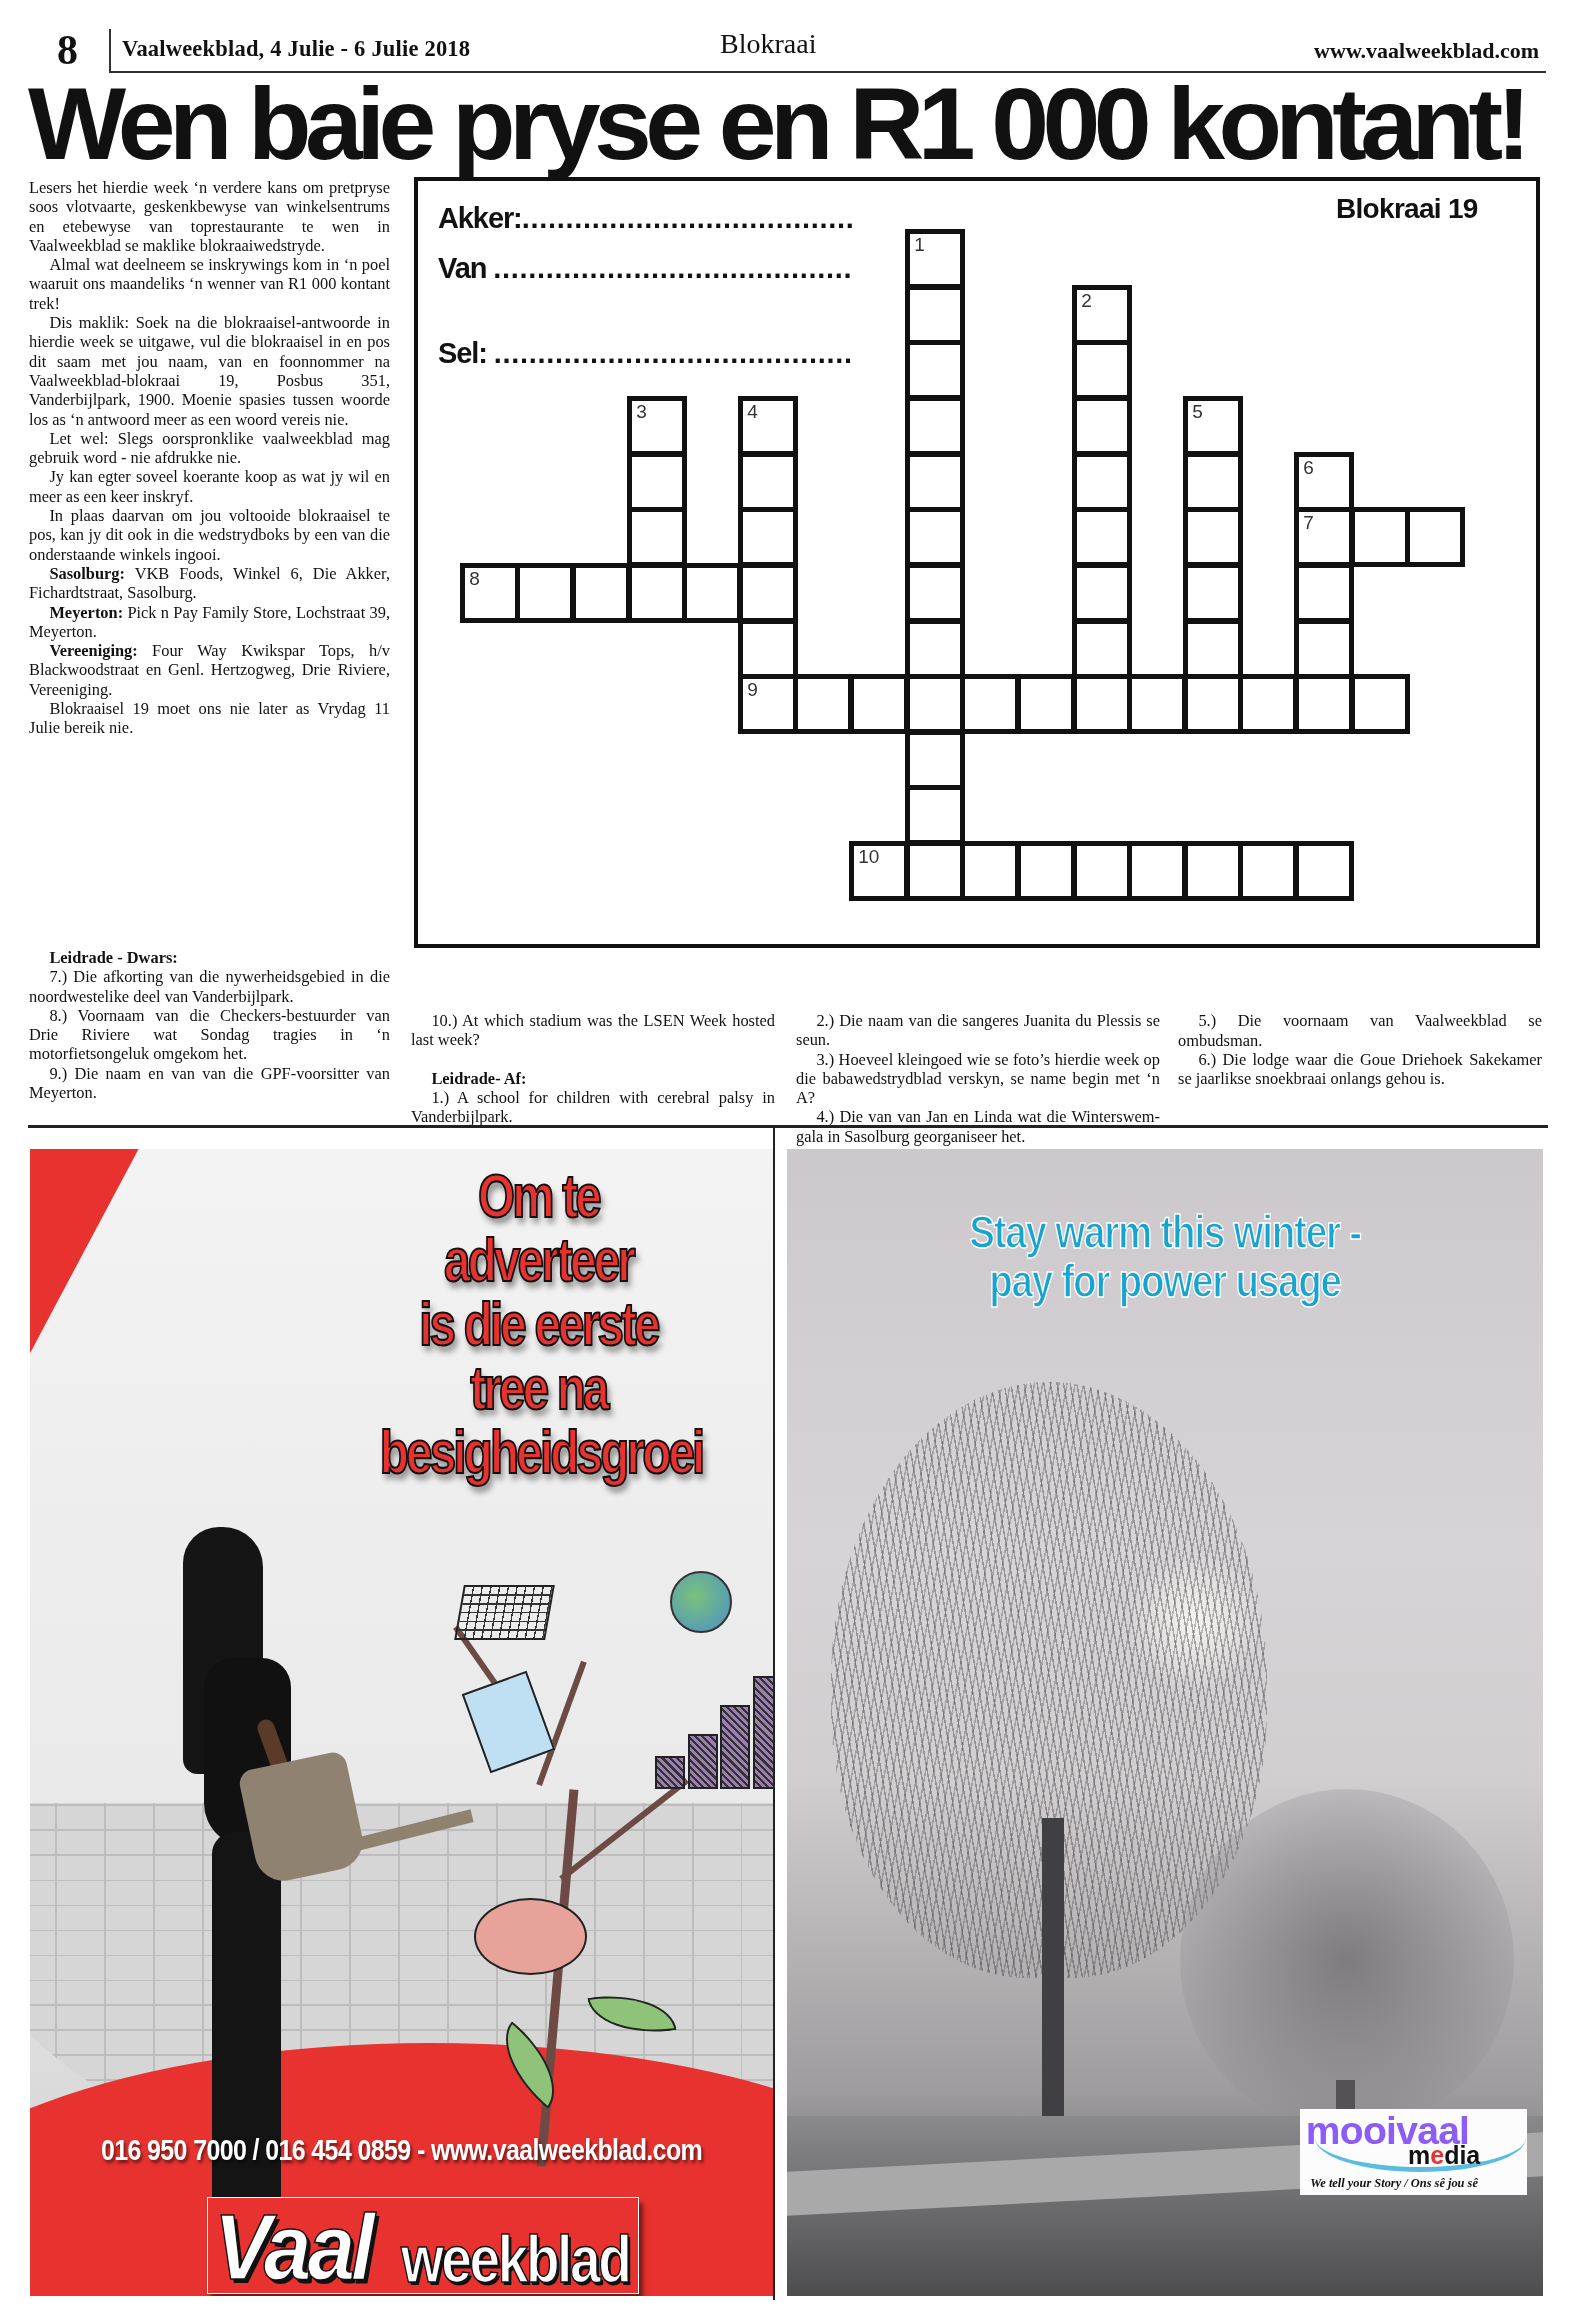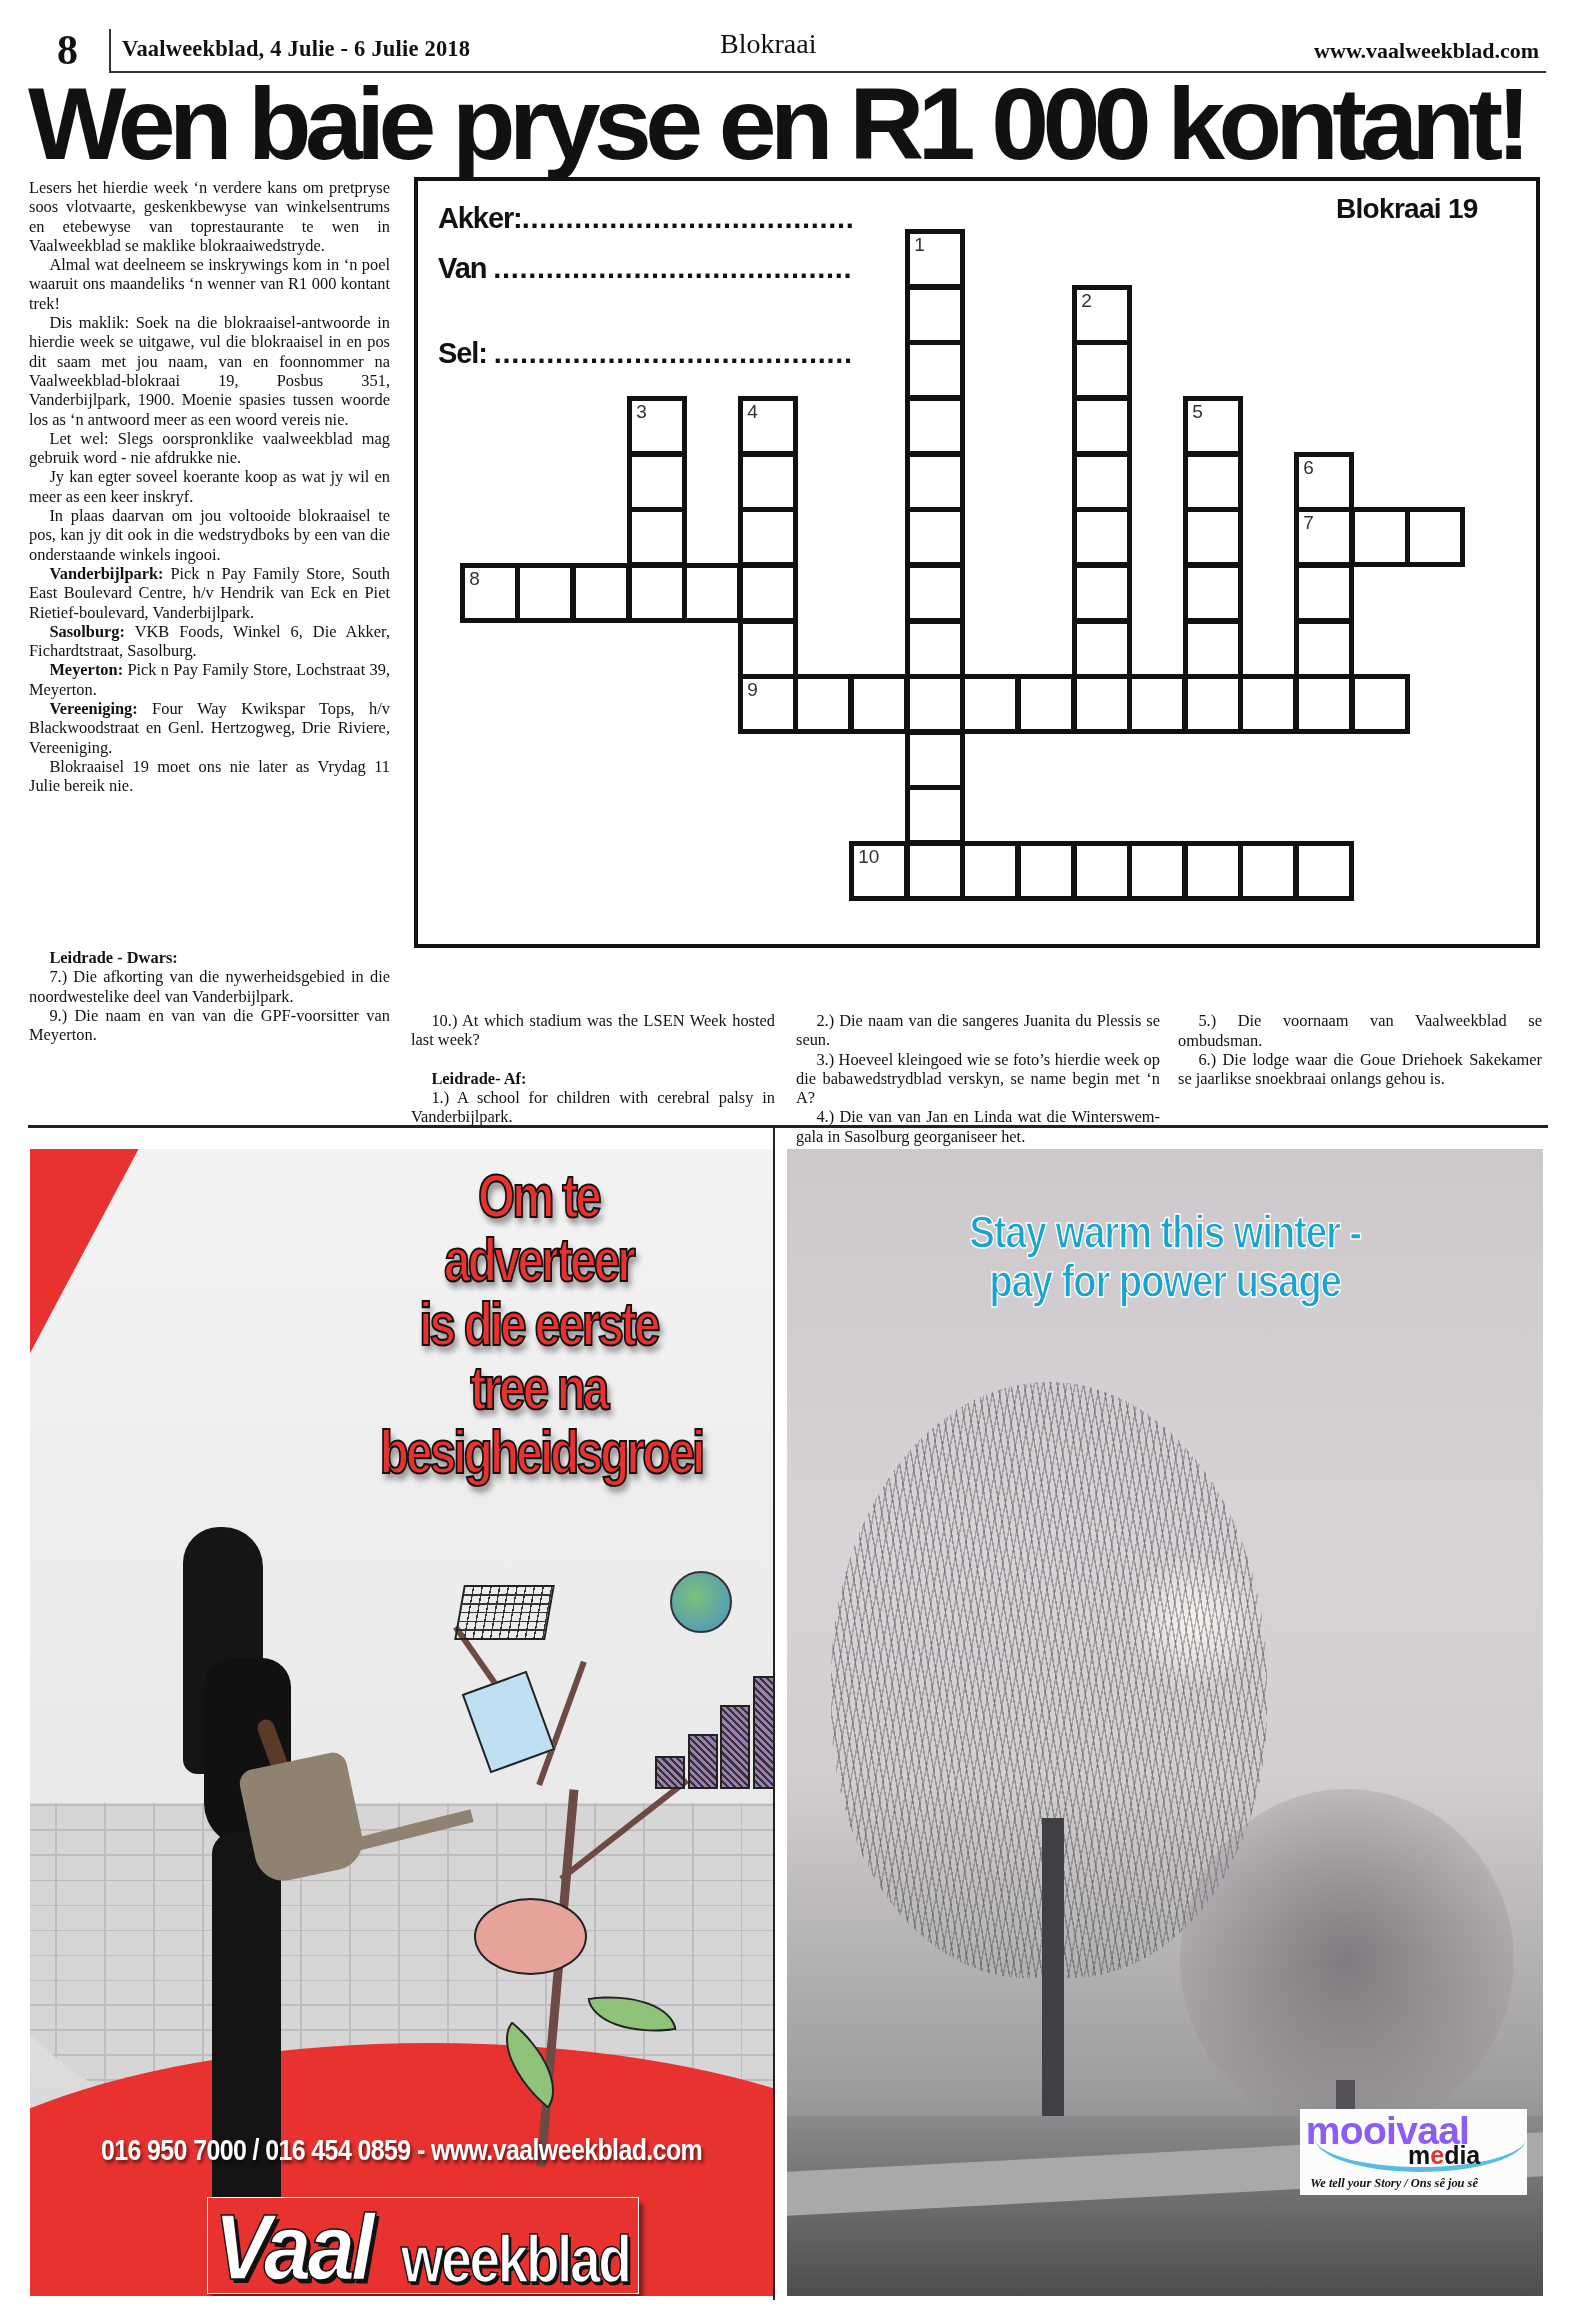--- a/index.html
+++ b/index.html
@@ -94,30 +94,30 @@
 
 <h1 class="abs headline" style="margin:0;">Wen baie pryse en R1 000 kontant!</h1>
 
 <div class="abs col col1">
   <p class="noind">Lesers het hierdie week ‘n verdere kans om pretpryse soos vlotvaarte, geskenkbewyse van winkelsentrums en etebewyse van toprestaurante te wen in Vaalweekblad se maklike blokraaiwedstryde.</p>
   <p>Almal wat deelneem se inskrywings kom in ‘n poel waaruit ons maandeliks ‘n wenner van R1 000 kontant trek!</p>
   <p>Dis maklik: Soek na die blokraaisel-antwoorde in hierdie week se uitgawe, vul die blokraaisel in en pos dit saam met jou naam, van en foonnommer na Vaalweekblad-blokraai 19, Posbus 351, Vanderbijlpark, 1900. Moenie spasies tussen woorde los as ‘n antwoord meer as een woord vereis nie.</p>
   <p>Let wel: Slegs oorspronklike vaalweekblad mag gebruik word - nie afdrukke nie.</p>
   <p>Jy kan egter soveel koerante koop as wat jy wil en meer as een keer inskryf.</p>
   <p>In plaas daarvan om jou voltooide blokraaisel te pos, kan jy dit ook in die wedstrydboks by een van die onderstaande winkels ingooi.</p>
-  <p><b>Vanderbijlpark:</b> <span>Pick n Pay Family Store, South East Boulevard Centre, h/v Hendrik van Eck en Piet Rietief-boulevard, Vanderbijlpark.</span></p>
   <p><b>Sasolburg:</b> <span>VKB Foods, Winkel 6, Die Akker, Fichardtstraat, Sasolburg.</span></p>
   <p><b>Meyerton:</b> <span>Pick n Pay Family Store, Lochstraat 39, Meyerton.</span></p>
   <p><b>Vereeniging:</b> <span>Four Way Kwikspar Tops, h/v Blackwoodstraat en Genl. Hertzogweg, Drie Riviere, Vereeniging.</span></p>
   <p>Blokraaisel 19 moet ons nie later as Vrydag 11 Julie bereik nie.</p>
 </div>
 
 <div class="abs clues clue-c1">
   <p style="font-weight:bold;">Leidrade - Dwars:</p>
   <p>7.) Die afkorting van die nywerheidsgebied in die noordwestelike deel van Vanderbijlpark.</p>
+  <p>8.) Voornaam van die Checkers-bestuurder van Drie Riviere wat Sondag tragies in ‘n motorfietsongeluk omgekom het.</p>
   <p>9.) Die naam en van van die GPF-voorsitter van Meyerton.</p>
 </div>
 <div class="abs clues clue-c2">
   <p>10.) At which stadium was the LSEN Week hosted last week?</p>
   <div class="spacer"></div>
   <p style="font-weight:bold;">Leidrade- Af:</p>
   <p>1.) A school for children with cerebral palsy in Vanderbijlpark.</p>
 </div>
 <div class="abs clues clue-c3">
   <p>2.) Die naam van die sangeres Juanita du Plessis se seun.</p>

